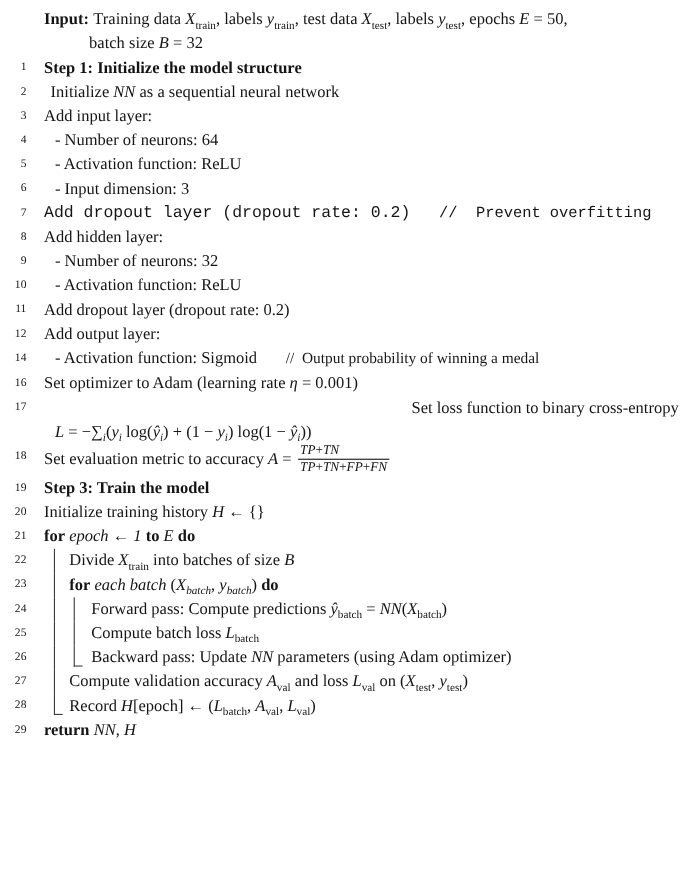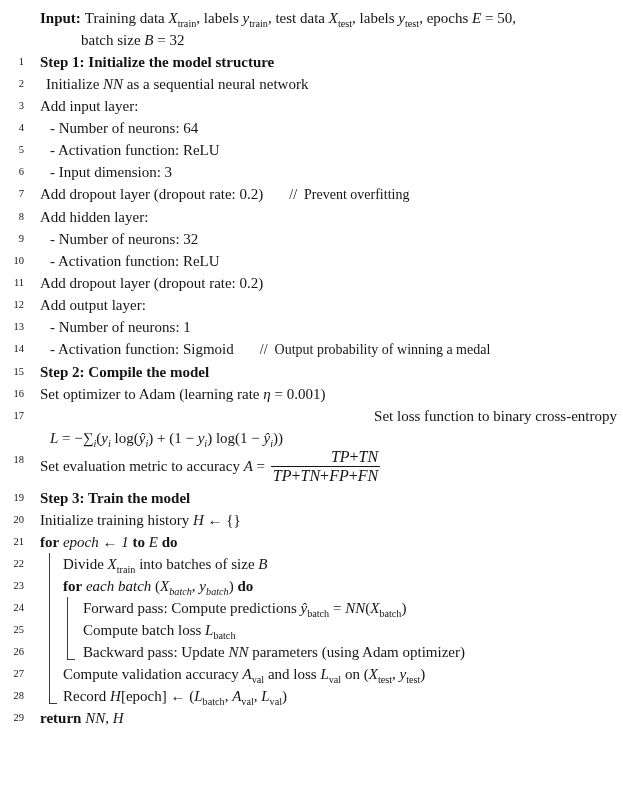--- a/index.html
+++ b/index.html
@@ -71,22 +71,22 @@
     position: absolute;
     bottom: 3px;
     width: 8px;
     height: 1px;
     background: #3a3a3a;
   }
   .frac {
     display: inline-flex;
     flex-direction: column;
     vertical-align: middle;
-    text-align: right;
-    font-size: 16px;
+    text-align: left;
+    font-size: 12px;
     line-height: 1.15;
     margin: 0 2px;
     position: relative;
     top: -1px;
   }
   .fnum {
     border-bottom: 1px solid #141414;
     padding: 0 2px;
   }
   .fden { padding: 0 2px; }
@@ -119,21 +119,21 @@
       <div class="lrow">
         <span class="lnum">5</span>
         <span class="lcontent" style="padding-left: 10px;">- Activation function: ReLU</span>
       </div>
       <div class="lrow">
         <span class="lnum">6</span>
         <span class="lcontent" style="padding-left: 10px;">- Input dimension: 3</span>
       </div>
       <div class="lrow">
         <span class="lnum">7</span>
-        <span class="lcontent" style="padding-left: 0px;">Add dropout layer (dropout rate: 0.2)<span class="cmt">//&nbsp; Prevent overfitting</span></span>
+        <span class="lcontent" style="padding-left: 0px; font-family: Liberation Mono, monospace;">Add dropout layer (dropout rate: 0.2)<span class="cmt">//&nbsp; Prevent overfitting</span></span>
       </div>
       <div class="lrow">
         <span class="lnum">8</span>
         <span class="lcontent" style="padding-left: 0px;">Add hidden layer:</span>
       </div>
       <div class="lrow">
         <span class="lnum">9</span>
         <span class="lcontent" style="padding-left: 10px;">- Number of neurons: 32</span>
       </div>
       <div class="lrow">
@@ -142,30 +142,22 @@
       </div>
       <div class="lrow">
         <span class="lnum">11</span>
         <span class="lcontent" style="padding-left: 0px;">Add dropout layer (dropout rate: 0.2)</span>
       </div>
       <div class="lrow">
         <span class="lnum">12</span>
         <span class="lcontent" style="padding-left: 0px;">Add output layer:</span>
       </div>
       <div class="lrow">
-        <span class="lnum">13</span>
-        <span class="lcontent" style="padding-left: 10px;">- Number of neurons: 1</span>
-      </div>
-      <div class="lrow">
         <span class="lnum">14</span>
         <span class="lcontent" style="padding-left: 10px;">- Activation function: Sigmoid<span class="cmt">//&nbsp; Output probability of winning a medal</span></span>
-      </div>
-      <div class="lrow">
-        <span class="lnum">15</span>
-        <span class="lcontent" style="padding-left: 0px;"><b>Step 2: Compile the model</b></span>
       </div>
       <div class="lrow">
         <span class="lnum">16</span>
         <span class="lcontent" style="padding-left: 0px;">Set optimizer to Adam (learning rate <i>η</i> = 0.001)</span>
       </div>
       <div class="lrow">
         <span class="lnum">17</span>
         <span class="lcontent" style="padding-left: 0px; text-align: right;">Set loss function to binary cross-entropy</span>
       </div>
       <div class="lrow">

